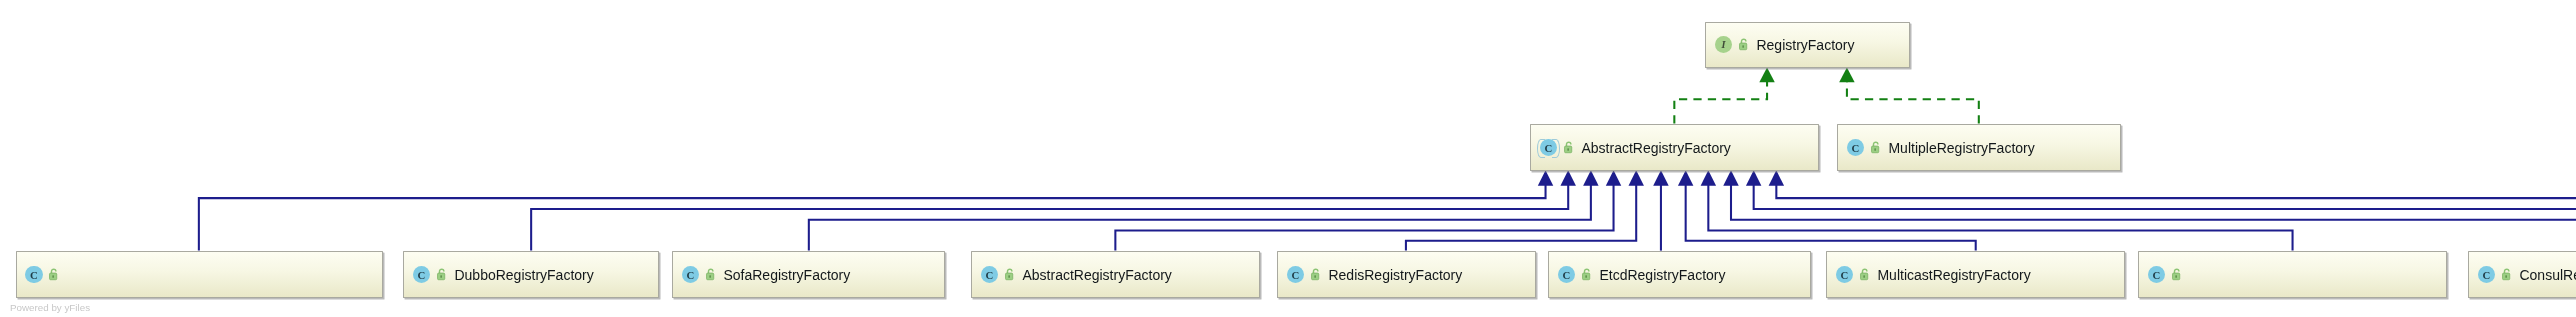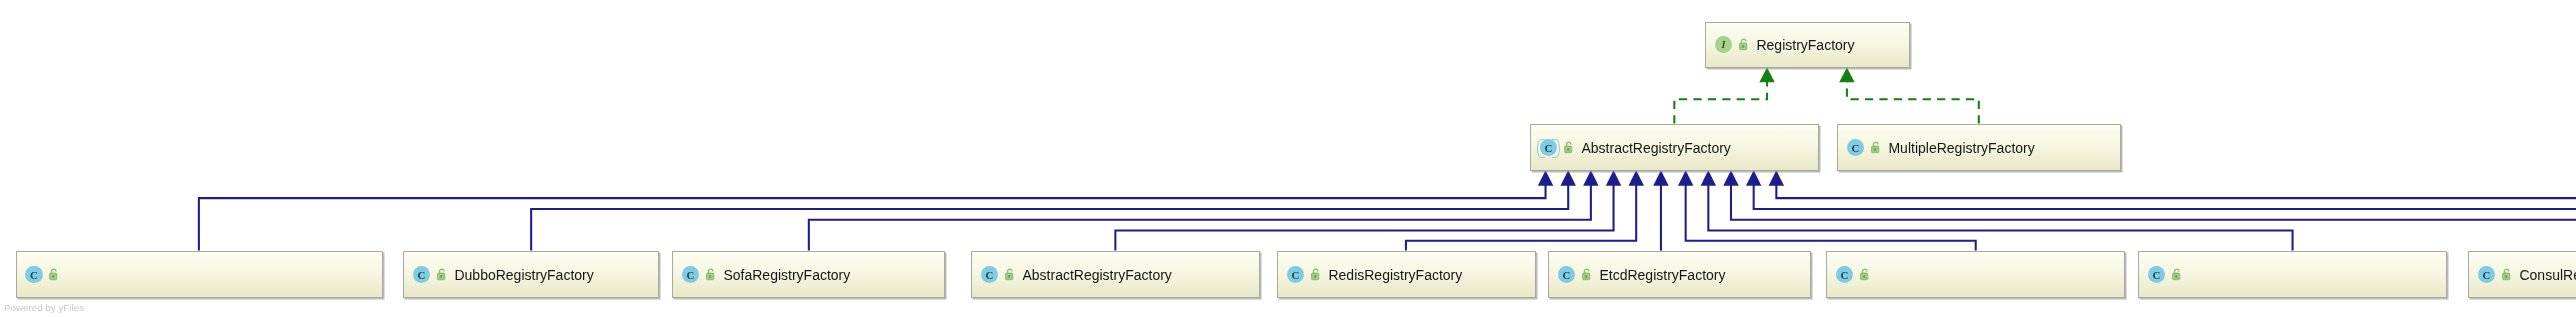--- a/index.html
+++ b/index.html
@@ -307,20 +307,21 @@
 
   <div class="uml-node" style="left:1826px; top:251px; width:299px; height:47px;">
     <span class="kind-icon klass">
       <span class="disc">C</span>
     </span>
     <svg class="vis-icon" viewBox="0 0 24 28">
       <path d="M8 11 V8 a4 4 0 0 1 8 0" fill="none" stroke="#8cc474" stroke-width="2.6"></path>
       <rect x="4.5" y="11" width="13" height="12" rx="2" fill="#9ccf84" stroke="#7ab163" stroke-width="1.4"></rect>
       <rect x="9.6" y="15" width="2.8" height="4.4" rx="1" fill="#5f8f4c"></rect>
     </svg>
+    <span class="node-label">MulticastRegistryFactory</span>
   </div>
 
   <div class="uml-node" style="left:2138px; top:251px; width:309px; height:47px;">
     <span class="kind-icon klass">
       <span class="disc">C</span>
     </span>
     <svg class="vis-icon" viewBox="0 0 24 28">
       <path d="M8 11 V8 a4 4 0 0 1 8 0" fill="none" stroke="#8cc474" stroke-width="2.6"></path>
       <rect x="4.5" y="11" width="13" height="12" rx="2" fill="#9ccf84" stroke="#7ab163" stroke-width="1.4"></rect>
       <rect x="9.6" y="15" width="2.8" height="4.4" rx="1" fill="#5f8f4c"></rect>
@@ -332,16 +333,16 @@
       <span class="disc">C</span>
     </span>
     <svg class="vis-icon" viewBox="0 0 24 28">
       <path d="M8 11 V8 a4 4 0 0 1 8 0" fill="none" stroke="#8cc474" stroke-width="2.6"></path>
       <rect x="4.5" y="11" width="13" height="12" rx="2" fill="#9ccf84" stroke="#7ab163" stroke-width="1.4"></rect>
       <rect x="9.6" y="15" width="2.8" height="4.4" rx="1" fill="#5f8f4c"></rect>
     </svg>
     <span class="node-label">ConsulRegistryFactory</span>
   </div>
 
-  <div class="yfiles-credit" style="left:4px; top:302px;">Powered by yFiles</div>
+  <div class="yfiles-credit" style="left:10px; top:302px;">Powered by yFiles</div>
 
 </div>
 
 
 </body></html>

